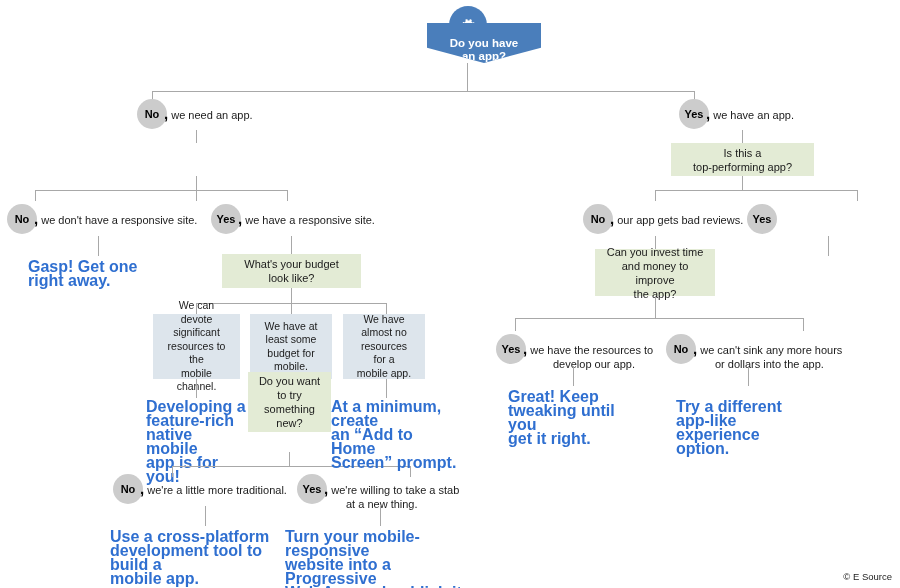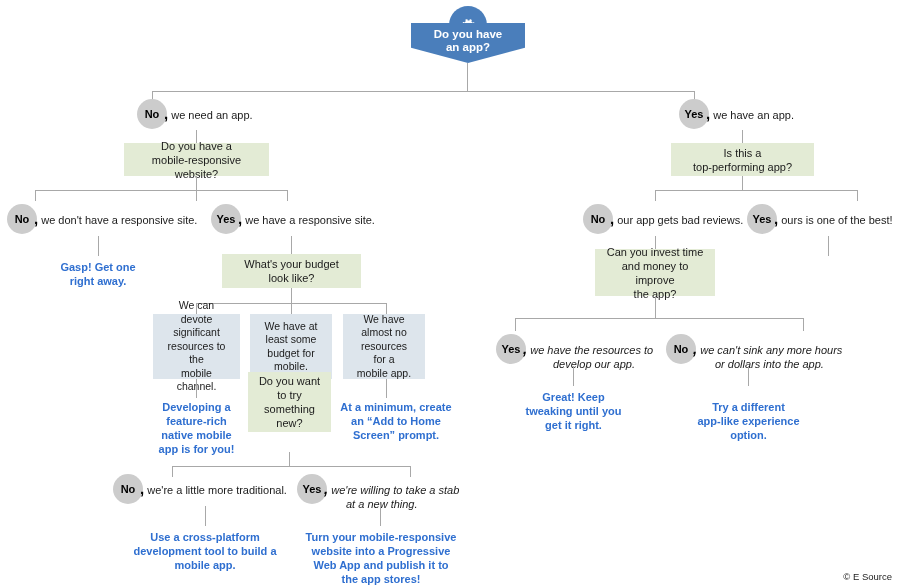--- a/index.html
+++ b/index.html
@@ -20,24 +20,24 @@
 
   
   .banner-wrap{position:absolute;}
   .banner-gear{
     position:absolute;left:50%;top:0;transform:translateX(-50%);
     width:38px;height:38px;border-radius:19px 19px 6px 6px;
     background:#4a7ebb;
     display:flex;align-items:center;justify-content:center;
   }
   .banner-body{
-    position:absolute;left:0;top:17px;width:114px;height:40px;
+    position:absolute;left:16px;top:17px;width:114px;height:40px;
     background:#4a7ebb;
     clip-path:polygon(0 0,100% 0,100% 62%,50% 100%,0 62%);
-    display:flex;align-items:flex-start;justify-content:center;
+    display:flex;align-items:flex-end;justify-content:center;
     padding-top:5px;box-sizing:border-box;
   }
   .banner-text{
     color:#ffffff;font-size:11.5px;font-weight:bold;line-height:13px;
     text-align:center;letter-spacing:0px;
   }
 
   
   .qbox{
     position:absolute;
@@ -67,28 +67,27 @@
   }
   .ynbadge .yntxt{
     font-size:11px;font-weight:bold;color:#000;
     line-height:30px;white-space:nowrap;
   }
   .yntail{
     position:relative;margin-left:-3px;
     font-size:11px;color:#1a1a1a;line-height:14px;
     padding-top:8px;white-space:nowrap;
   }
-  .yntail.wrap{white-space:normal;text-align:center;font-style:italic;}
+  .yntail.wrap{white-space:normal;text-align:center;}
   .comma{font-size:15px;font-weight:bold;color:#000;}
 
   
   .outcome{
     position:absolute;
-    color:#2f6fd0;font-weight:bold;font-size:11px;line-height:14px;
-    text-align:center;
+    color:#2f6fd0;font-weight:bold;font-size:16px;line-height:14px;
   }
 
   
   .footer{
     position:absolute;right:8px;bottom:6px;
     font-size:9.5px;color:#222;
   }
 </style>
 </head>
 <body>
@@ -120,26 +119,20 @@
       <span class="yntxt">No</span>
     </div>
     <div class="yntail">
       <span class="comma">,</span>
       <span>we need an app.</span>
     </div>
   </div>
 
   <div class="ln vl" style="left:196px;top:130px;width:1px;height:13px;"></div>
 
-  <div class="qbox" style="left:124px;top:143px;width:145px;height:33px;">
-    <div>
-      <span>Do you have a</span><br>
-      <span>mobile-responsive website?</span>
-    </div>
-  </div>
 
   <div class="ln vl" style="left:196px;top:176px;width:1px;height:14px;"></div>
   <div class="ln hl" style="left:35px;top:190px;width:252px;height:1px;"></div>
   <div class="ln vl" style="left:35px;top:190px;width:1px;height:11px;"></div>
   <div class="ln vl" style="left:196px;top:190px;width:1px;height:11px;"></div>
   <div class="ln vl" style="left:287px;top:190px;width:1px;height:11px;"></div>
 
   <div class="ynrow" style="left:7px;top:204px;">
     <div class="ynbadge">
       <span class="yntxt">No</span>
@@ -344,22 +337,18 @@
   <div class="outcome" style="left:676px;top:400px;width:145px;">
     <span>Try a different</span><br>
     <span>app-like experience</span><br>
     <span>option.</span>
   </div>
 
   <div class="ynrow" style="left:747px;top:204px;">
     <div class="ynbadge">
       <span class="yntxt">Yes</span>
     </div>
-    <div class="yntail">
-      <span class="comma">,</span>
-      <span>ours is one of the best!</span>
-    </div>
   </div>
   <div class="ln vl" style="left:828px;top:236px;width:1px;height:20px;"></div>
 
   <div class="footer">© E Source</div>
 
 </div>
 
 </body></html>

